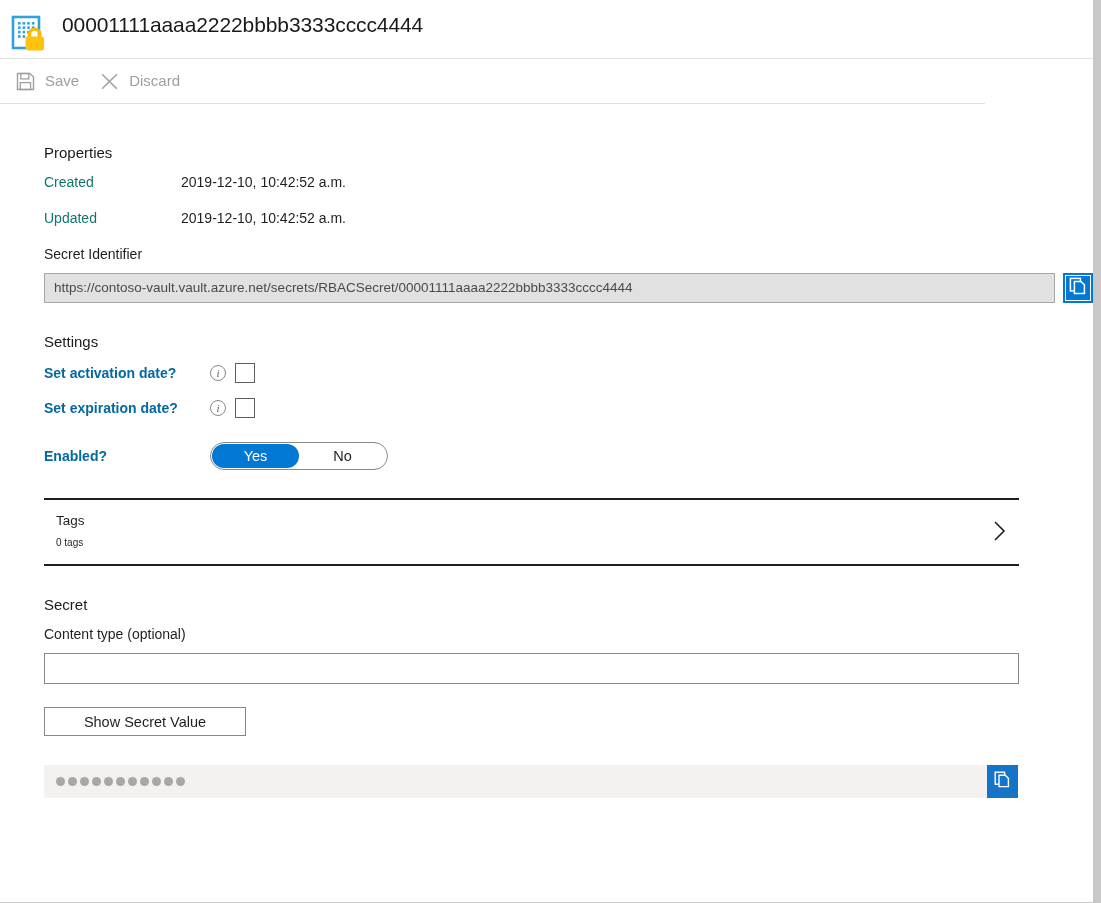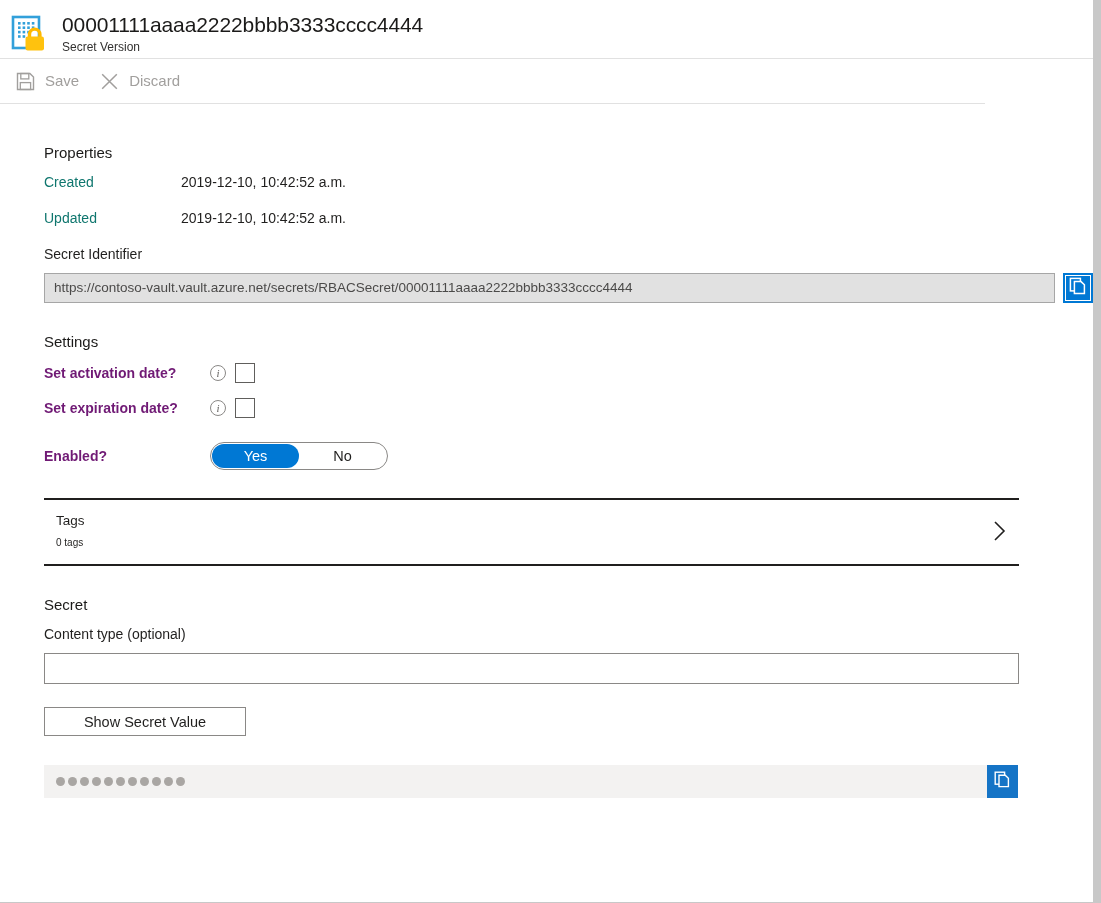--- a/index.html
+++ b/index.html
@@ -163,21 +163,21 @@
 
   
   .settings-row {
     display: flex;
     align-items: center;
     margin-bottom: 15px;
   }
   .settings-label {
     font-size: 14px;
     font-weight: bold;
-    color: #701a75;
+    color: #0369a1;
     width: 166px;
     flex: 0 0 166px;
   }
   .info-icon {
     width: 16px;
     height: 16px;
     border: 1px solid #8a8886;
     border-radius: 50%;
     color: #605e5c;
     font-size: 11px;
@@ -340,21 +340,20 @@
           <rect x="17.2" y="16.8" width="2.6" height="2.6"></rect>
           <rect x="8" y="21.2" width="2.6" height="2.6"></rect>
             <rect x="12.6" y="21.2" width="2.6" height="2.6"></rect>
         </g>
         <path d="M19.5 23.5 v-3.2 a5.2 5.2 0 0 1 10.4 0 v3.2" fill="none" stroke="#ffb900" stroke-width="3.4"></path>
         <rect x="15.5" y="22.5" width="18.5" height="14" rx="2.2" fill="#ffc20e"></rect>
       </svg>
     </div>
     <div class="header-text">
       <div class="blade-title">00001111aaaa2222bbbb3333cccc4444</div>
-      <div class="blade-subtitle">Secret Version</div>
     </div>
   </div>
 
   <div class="command-bar">
     <button class="cmd-btn">
       <span class="cmd-icon">
         <svg width="19" height="19" viewBox="0 0 19 19" aria-hidden="true">
           <path d="M1.5 1.5 h12.4 l3.6 3.6 v12.4 h-16 z" fill="none" stroke="#a19f9d" stroke-width="1.4"></path>
           <rect x="4.8" y="1.5" width="8" height="5.4" fill="none" stroke="#a19f9d" stroke-width="1.3"></rect>
           <rect x="4.3" y="10.6" width="10.3" height="6.9" fill="none" stroke="#a19f9d" stroke-width="1.3"></rect>

